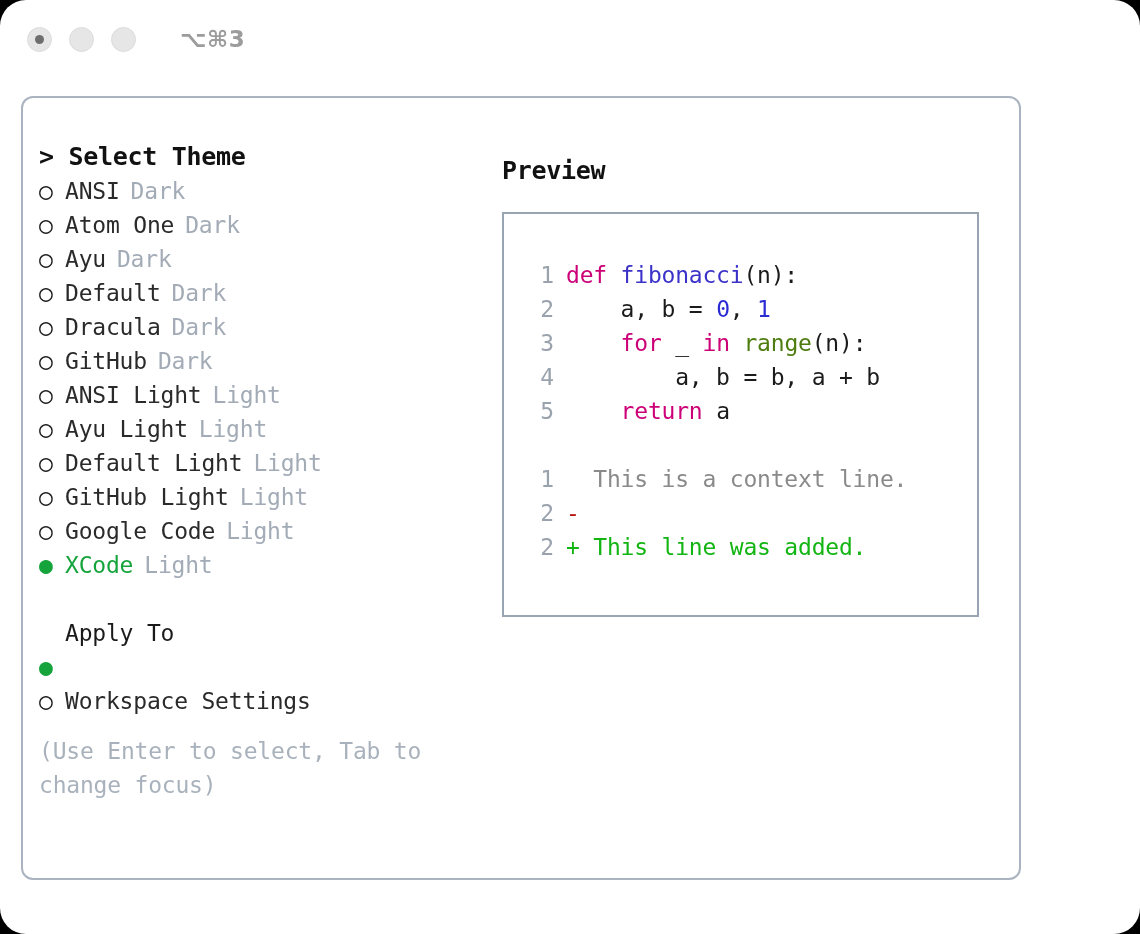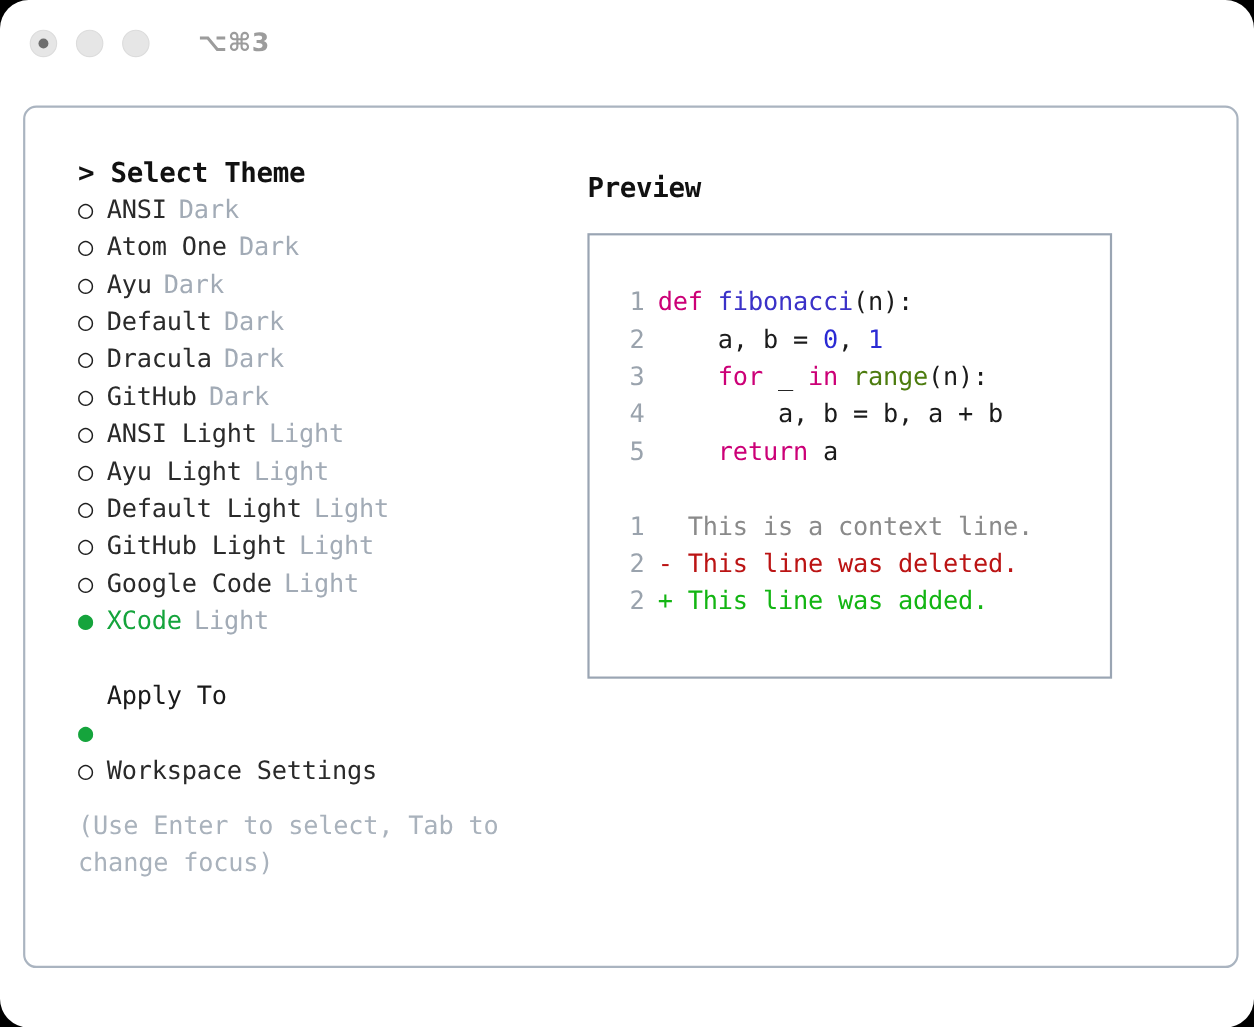--- a/index.html
+++ b/index.html
@@ -63,27 +63,26 @@
     font-weight: bold;
     letter-spacing: 0.5px;
     font-family: "DejaVu Sans", "Liberation Sans", sans-serif;
   }
 
   
   .panel {
     position: absolute;
     left: 21px;
     top: 96px;
-    width: 1105px;
+    width: 1000px;
     height: 784px;
     border: 2px solid #aab4c0;
     border-radius: 12px;
     box-sizing: border-box;
     background: #ffffff;
-    padding-left: 32px;
   }
   .panel-inner {
     position: relative;
     width: 100%;
     height: 100%;
   }
 
   
   .left-col {
     position: absolute;
@@ -243,21 +242,21 @@
           <div id="code-block">
               <div class="code-line"><span class="lineno">1</span><span class="code-text"><span class="tok-kw">def </span><span class="tok-fn">fibonacci</span><span class="tok-pln">(n):</span></span></div>
               <div class="code-line"><span class="lineno">2</span><span class="code-text"><span class="tok-pln">    a, b = </span><span class="tok-num">0</span><span class="tok-pln">, </span><span class="tok-num">1</span></span></div>
               <div class="code-line"><span class="lineno">3</span><span class="code-text"><span class="tok-pln">    </span><span class="tok-kw">for</span><span class="tok-pln"> _ </span><span class="tok-kw">in</span><span class="tok-pln"> </span><span class="tok-fn2">range</span><span class="tok-pln">(n):</span></span></div>
               <div class="code-line"><span class="lineno">4</span><span class="code-text"><span class="tok-pln">        a, b = b, a + b</span></span></div>
               <div class="code-line"><span class="lineno">5</span><span class="code-text"><span class="tok-pln">    </span><span class="tok-kw">return</span><span class="tok-pln"> a</span></span></div>
             </div>
           <div class="blank-line"></div>
           <div id="diff-block">
               <div class="code-line"><span class="lineno">1</span><span class="diff-ctx"> </span><span class="diff-ctx"> This is a context line.</span></div>
-              <div class="code-line"><span class="lineno">2</span><span class="diff-del">-</span><span class="diff-del"> This line was deleted.</span></div>
+              <div class="code-line"><span class="lineno">2</span><span class="diff-del">-</span></div>
               <div class="code-line"><span class="lineno">2</span><span class="diff-add">+</span><span class="diff-add"> This line was added.</span></div>
             </div>
         </div>
       </div>
 
     </div>
   </div>
 </div>
 
 </body></html>

